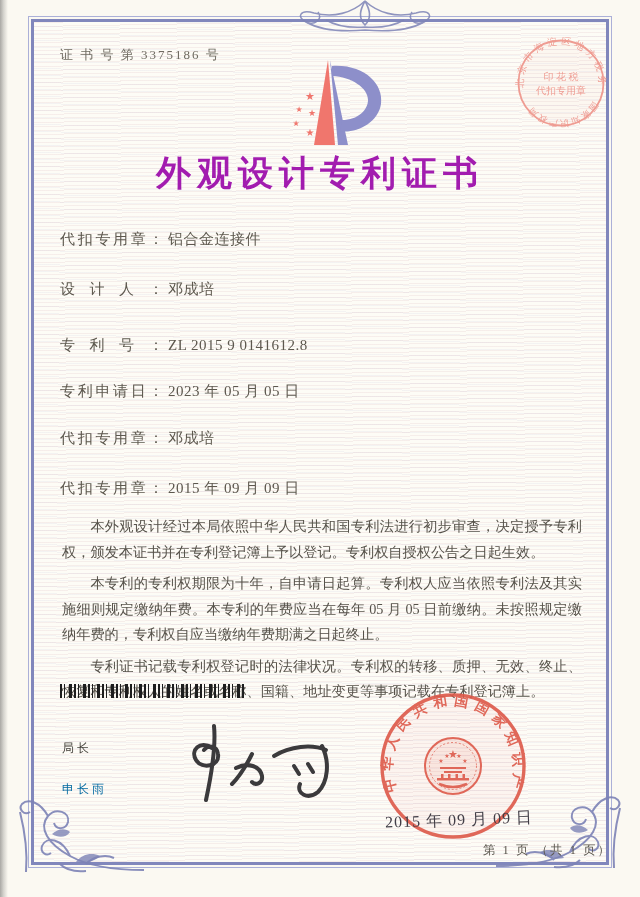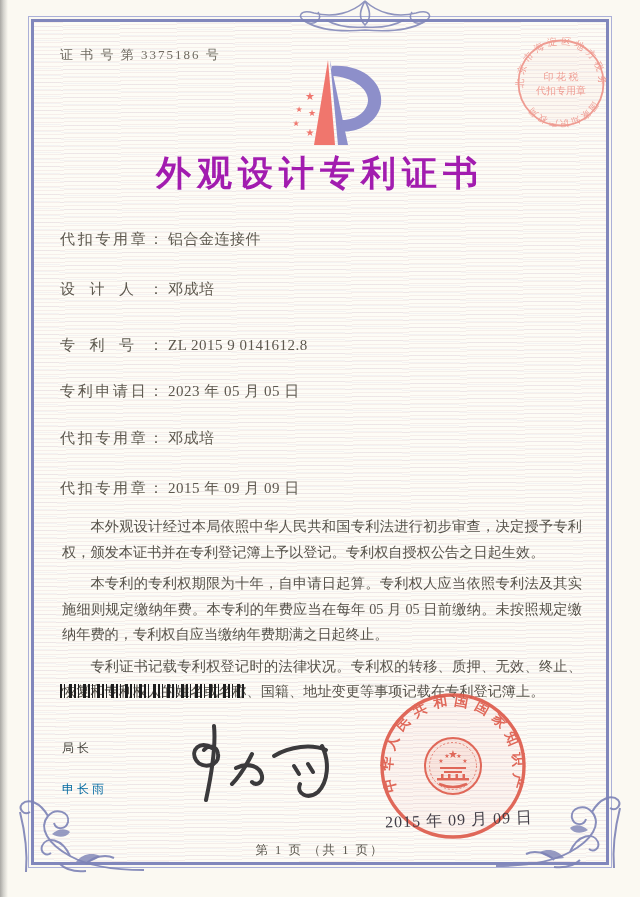--- a/index.html
+++ b/index.html
@@ -70,21 +70,21 @@
   .signer-name{position:absolute;left:62px;top:771px;font-size:12px;color:#0369a1;letter-spacing:3px;z-index:3;margin-top:10px;}
   .signature{position:absolute;left:172px;top:720px;width:168px;height:92px;z-index:3;}
   .signature path{stroke:#3b3a3c;stroke-width:4;fill:none;stroke-linecap:round;stroke-linejoin:round;}
   .gov-seal{position:absolute;left:378px;top:688px;width:150px;height:156px;z-index:4;opacity:.9;}
   .gov-seal text{fill:var(--seal_red);font-family:"Liberation Serif","DejaVu Serif",serif;}
   .seal-date{
     position:absolute;left:385px;top:810px;font-size:16px;letter-spacing:1px;
     color:#413d46;z-index:5;transform:rotate(-2deg);white-space:nowrap;
   }
   .page-footer{
-    position:absolute;left:28px;top:842px;width:584px;text-align:center;
+    position:absolute;left:28px;top:842px;width:584px;text-align:right;
     font-size:12.5px;letter-spacing:2px;color:#5b574e;z-index:3;
   }
 </style>
 </head>
 <body>
 
 <div class="paper">
 
   <div class="scan-edge"></div>
 

